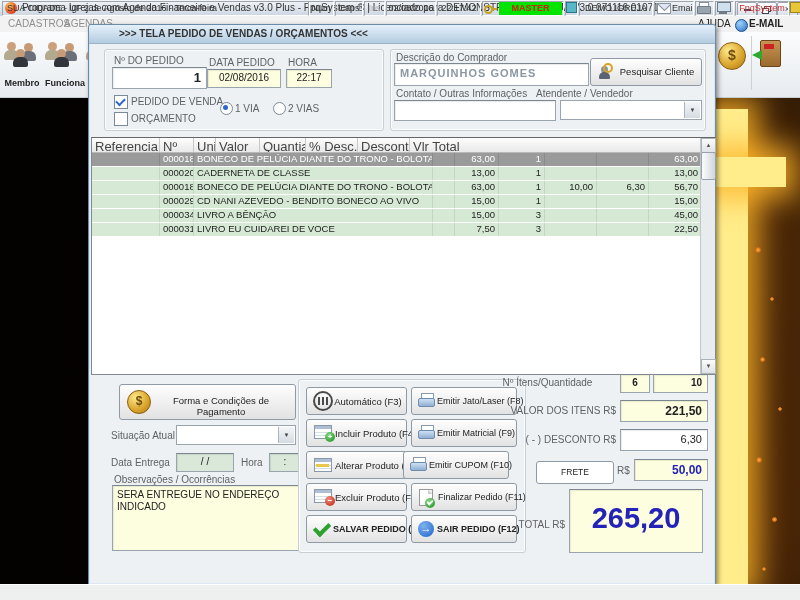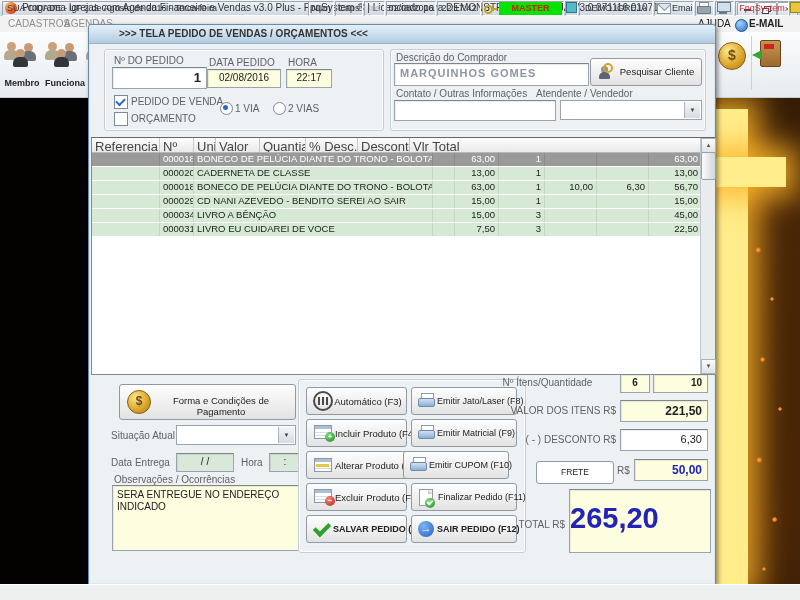--- a/index.html
+++ b/index.html
@@ -289,21 +289,21 @@
           <span class="cell c3"></span>
           <span class="cell c4">63,00</span>
           <span class="cell c5">1</span>
           <span class="cell c6">10,00</span>
           <span class="cell c7">6,30</span>
           <span class="cell c8">56,70</span>
       </div>
       <div class="trow drow">
         <span class="cell c0"></span>
           <span class="cell c1">000029</span>
-          <span class="cell c2">CD NANI AZEVEDO - BENDITO SEREI AO SAIR</span>
+          <span class="cell c2">CD NANI AZEVEDO - BENDITO BONECO AO VIVO</span>
           <span class="cell c3"></span>
           <span class="cell c4">15,00</span>
           <span class="cell c5">1</span>
           <span class="cell c6"></span>
           <span class="cell c7"></span>
           <span class="cell c8">15,00</span>
       </div>
       <div class="trow drow">
         <span class="cell c0"></span>
           <span class="cell c1">000034</span>
@@ -427,21 +427,21 @@
     <div class="abs fld yfld" style="left:531px;top:349px;width:28px;height:15px;text-align:center;padding-top:2px;font-weight:bold;">6</div>
     <div class="abs fld yfld" style="left:564px;top:349px;width:48px;height:15px;text-align:right;padding:2px 5px 0 0;font-weight:bold;">10</div>
     <div class="abs lbl nw" style="left:390px;top:380px;width:137px;text-align:right;">VALOR DOS ITENS R$</div>
     <div class="abs fld yfld" style="left:531px;top:375px;width:81px;height:17px;text-align:right;padding:3px 5px 0 0;font-size:12px;font-weight:bold;">221,50</div>
     <div class="abs lbl nw" style="left:390px;top:409px;width:137px;text-align:right;">( - ) DESCONTO R$</div>
     <div class="abs fld" style="left:531px;top:404px;width:81px;height:17px;text-align:right;padding:3px 5px 0 0;font-size:11px;">6,30</div>
     <div class="abs btn" style="left:447px;top:436px;width:76px;height:16px;font-size:8.5px;padding-top:5px;background:#fff;">FRETE</div>
     <div class="abs lbl nw" style="left:528px;top:440px;">R$</div>
     <div class="abs fld yfld bigblue" style="left:545px;top:434px;width:67px;height:17px;text-align:right;padding:3px 5px 0 0;font-size:12px;">50,00</div>
     <div class="abs lbl nw" style="left:428px;top:494px;width:48px;text-align:right;">TOTAL R$</div>
-    <div class="abs fld yfld bigblue" style="left:480px;top:464px;width:132px;height:50px;text-align:left;padding:12px 8px 0 0;font-size:29px;">265,20</div>
+    <div class="abs fld yfld bigblue" style="left:480px;top:464px;width:132px;height:50px;text-align:center;padding:12px 0 0 0;font-size:29px;">265,20</div>
   </div>
 
   <div class="abs statusbar"></div>
   <div class="abs seg" style="left:2px;width:302px;padding-left:4px;">SUA CIDADE - UF  2 de Agosto de 2016 - Terca-feira</div>
   <div class="abs seg center" style="left:308px;width:24px;">Num</div>
   <div class="abs seg center" style="left:335px;width:26px;">Caps</div>
   <div class="abs seg center" style="left:364px;width:19px;color:#b2b2b2;">Ins</div>
   <div class="abs seg center" style="left:386px;width:48px;">02/08/2016</div>
   <div class="abs seg center" style="left:437px;width:42px;">22:17:42</div>
   <div class="abs seg" style="left:482px;width:80px;">

